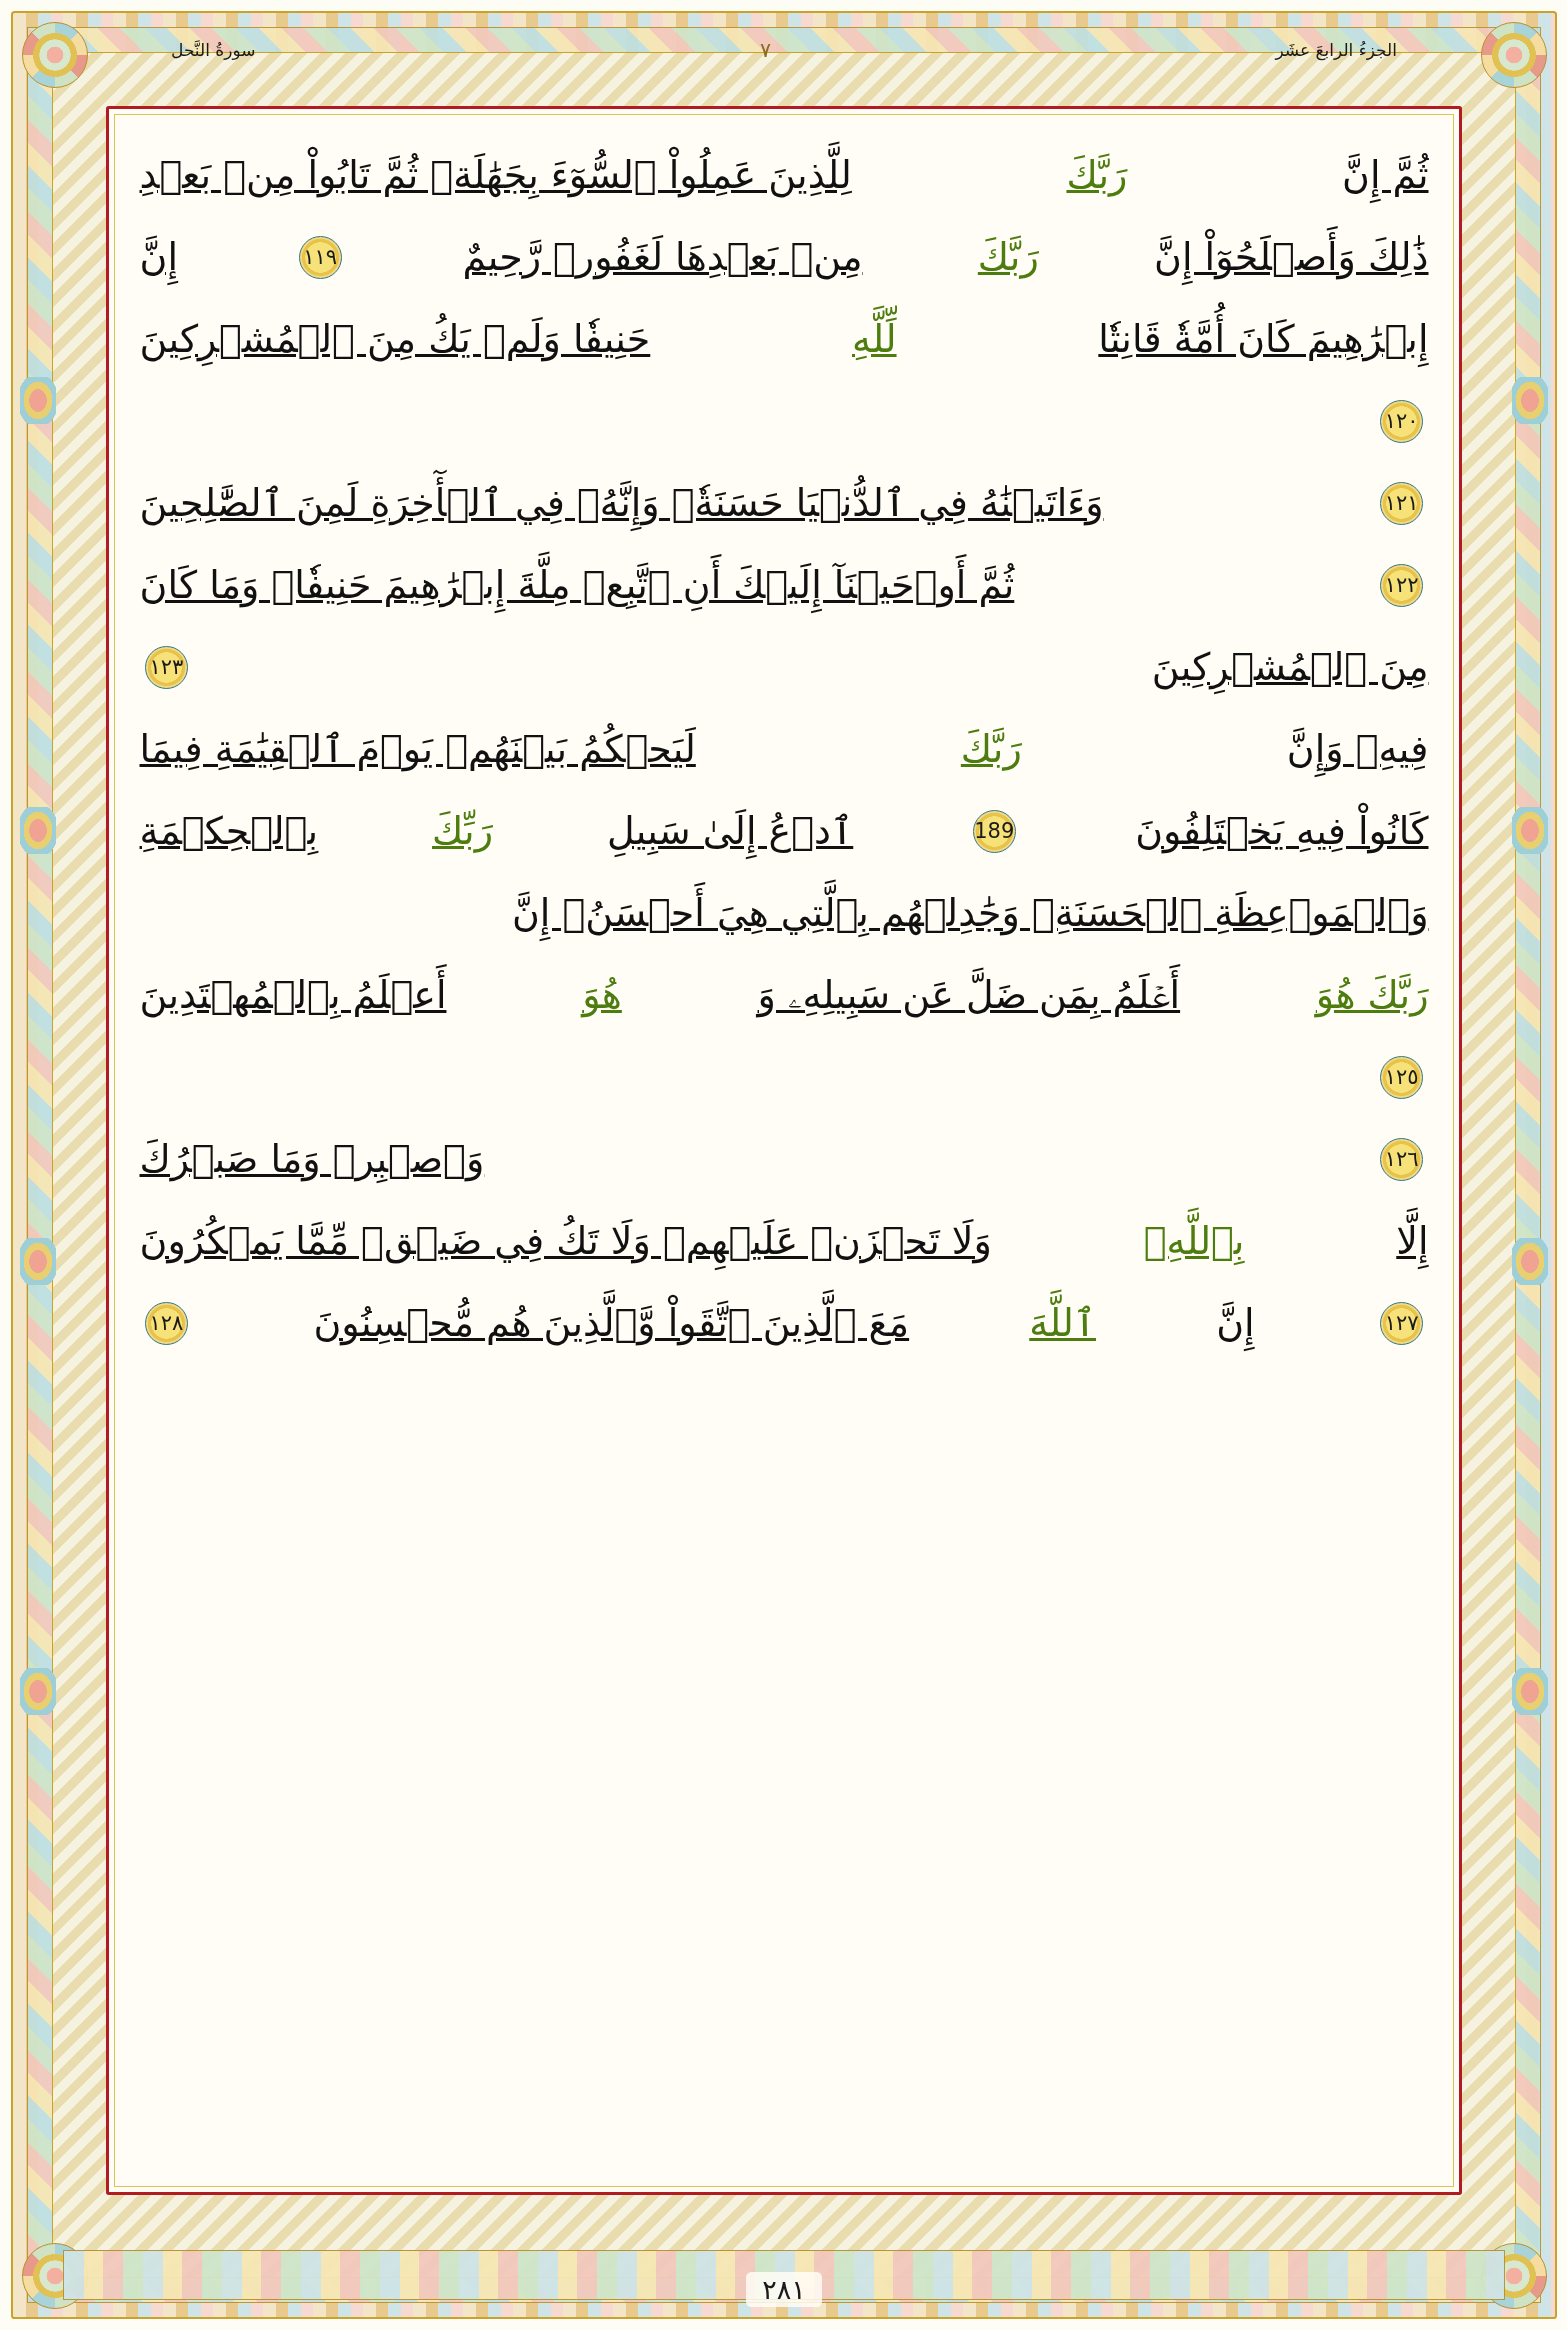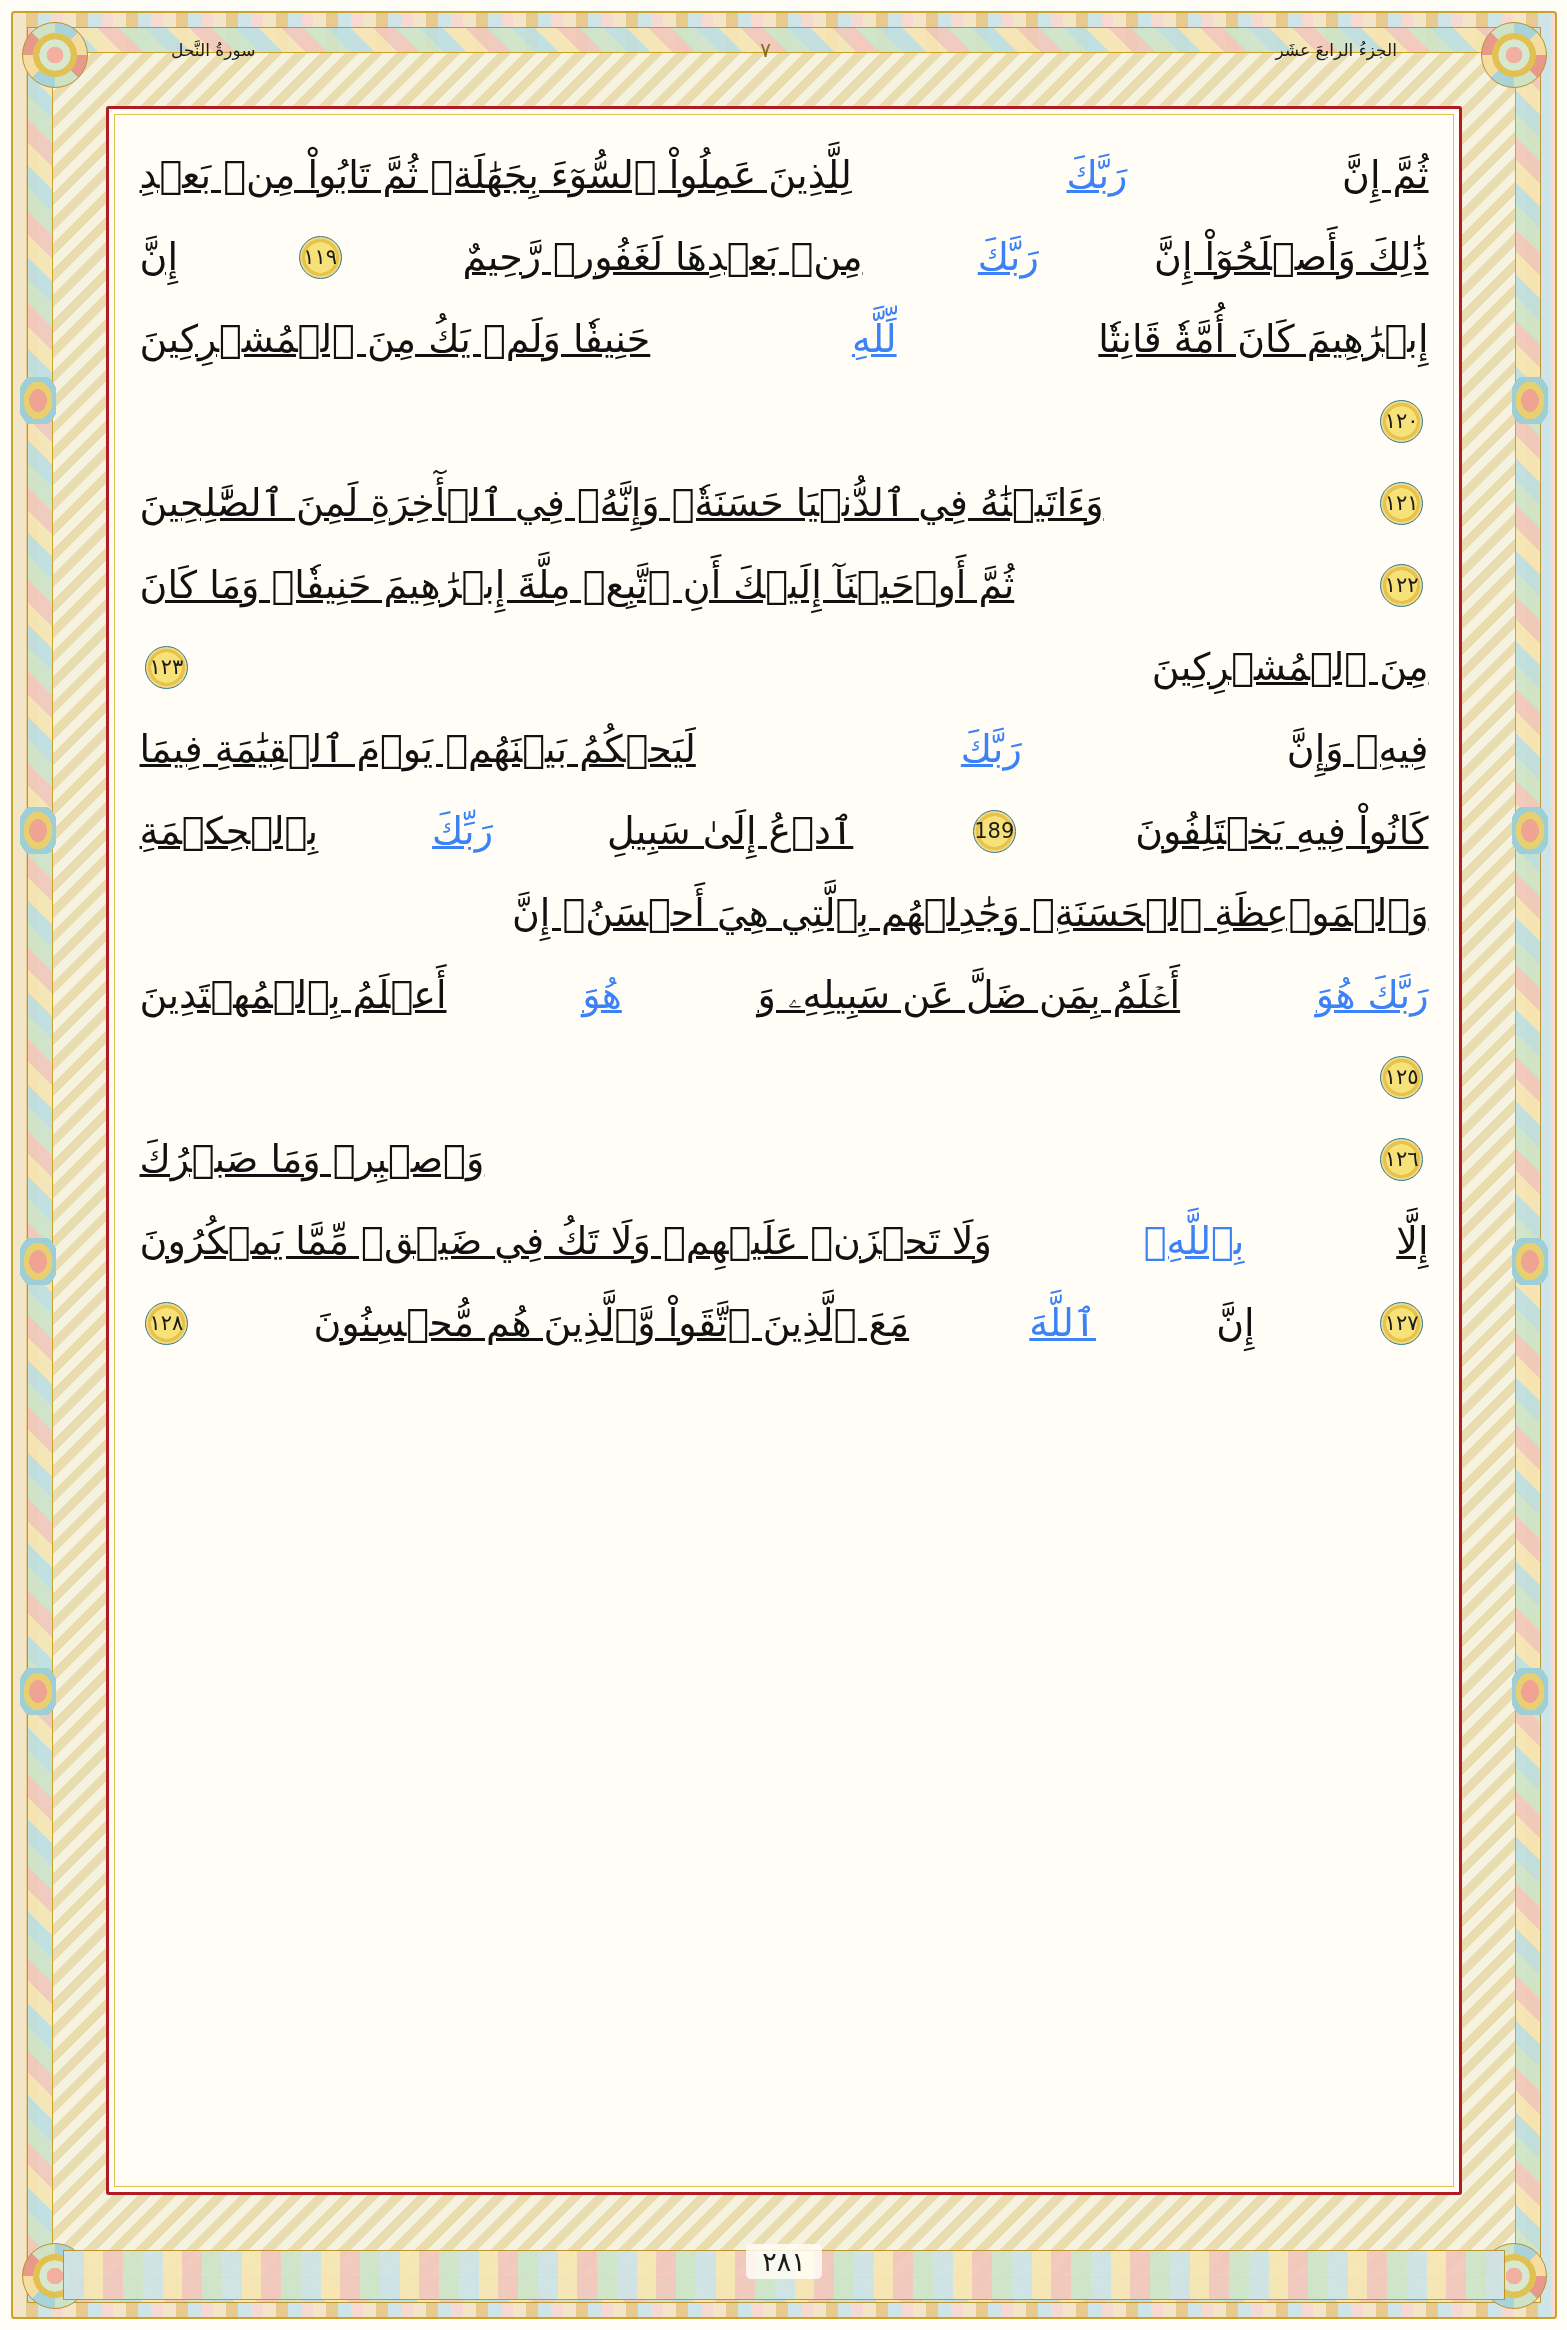--- a/index.html
+++ b/index.html
@@ -138,21 +138,21 @@
     line-height: 1.0;
     height: 82px;
     white-space: nowrap;
     letter-spacing: 0px;
     display: flex;
     align-items: center;
     justify-content: space-between;
     direction: rtl;
   }
   .line .word { display: inline-block; text-decoration: underline; }
-  .line .red { color: #3b82f6; }
+  .line .red { color: #4d7c0f; }
 
   
   .ayah-no {
     display: inline-flex;
     align-items: center;
     justify-content: center;
     width: 43px; height: 43px;
     margin: 0 5.4px;
     font-size: 21px;
     color: #1a1a1a;
@@ -165,21 +165,21 @@
     vertical-align: middle;
     font-family: "DejaVu Sans", sans-serif;
   }
 
   
   .footer {
     position: absolute;
     left: 0; right: 0; bottom: 23px;
     height: 63px;
     display: flex;
-    align-items: flex-start;
+    align-items: flex-end;
     justify-content: center;
     z-index: 7;
   }
   .page-number {
     font-size: 27px;
     color: #1a1a1a;
     background: rgba(255,253,246,.85);
     padding: 1.8px 16px;
     border-radius: 5.4px;
     font-family: "DejaVu Sans", sans-serif;

